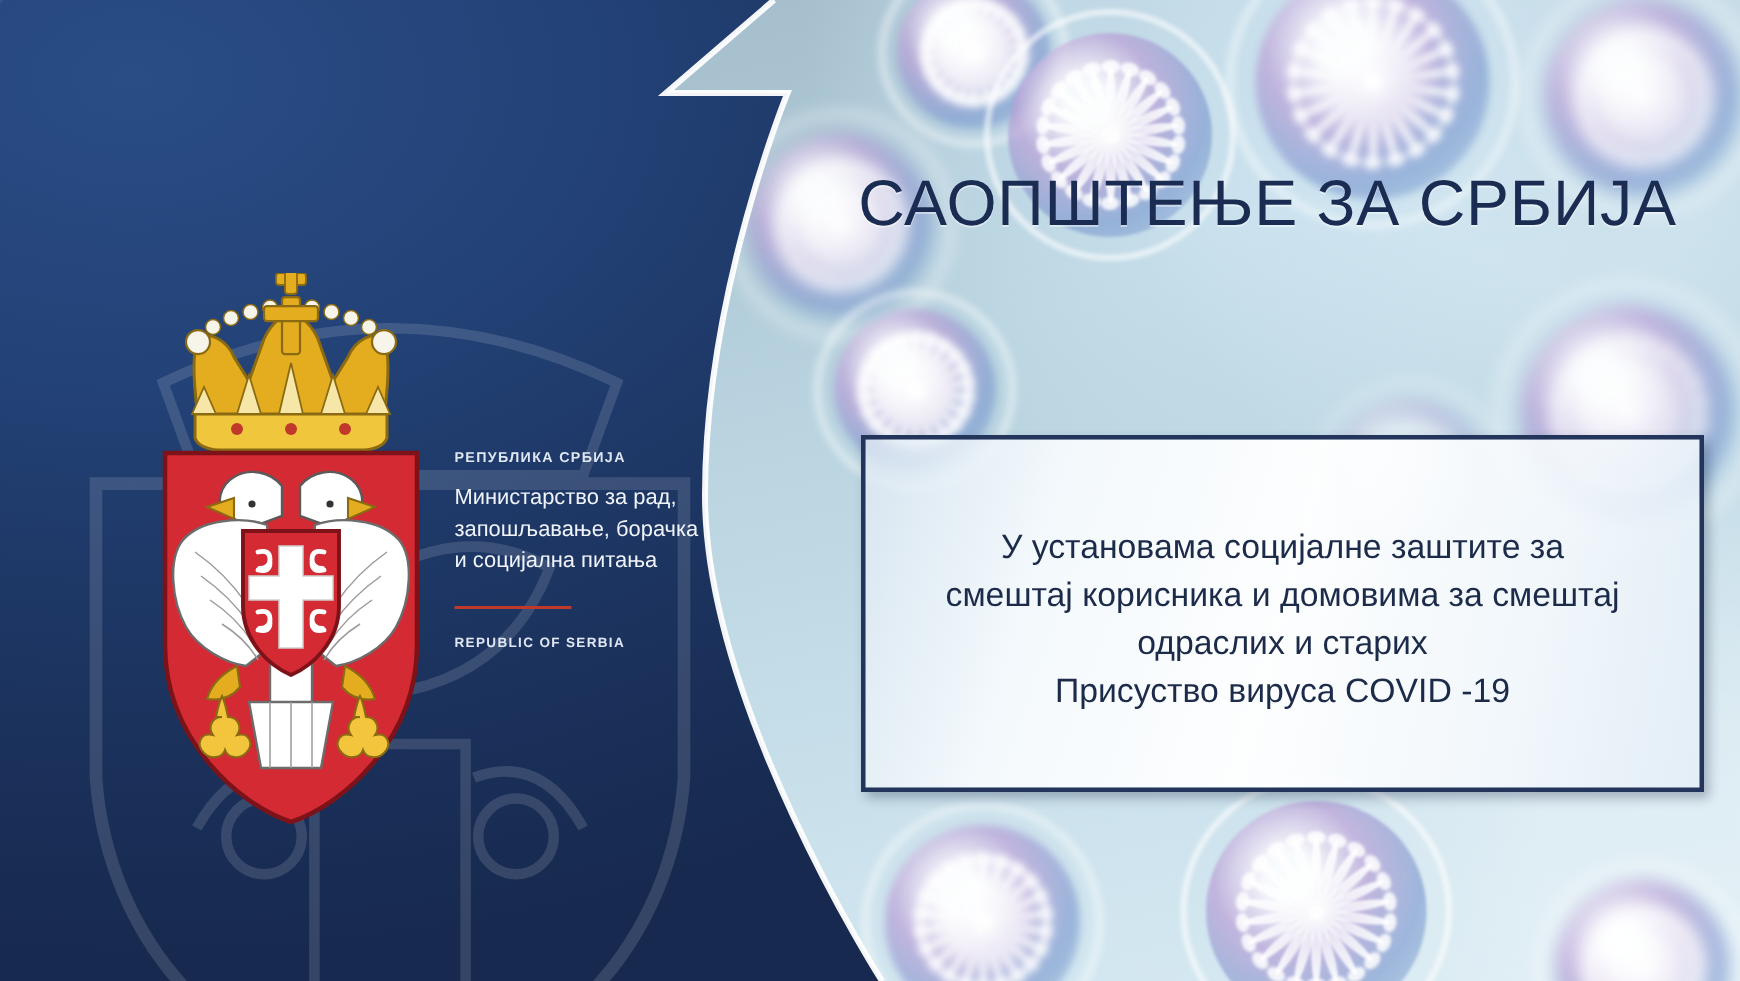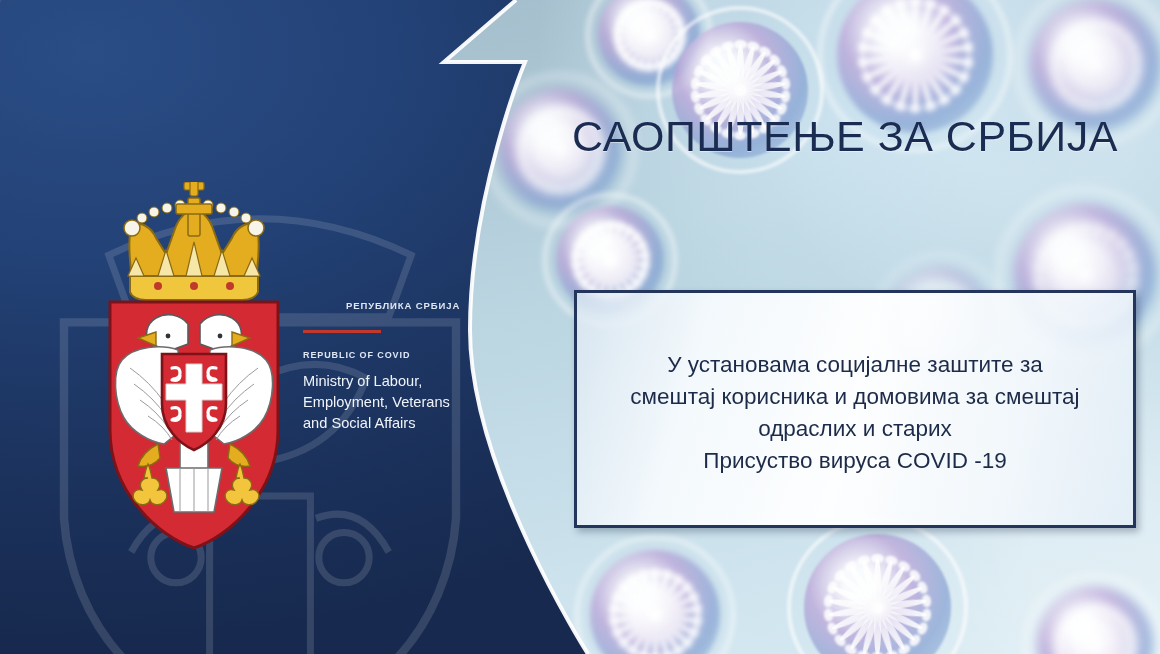--- a/index.html
+++ b/index.html
@@ -73,21 +73,21 @@
     filter:blur(.4px);
   }
 
   
   .coa{position:absolute;left:96px;top:182px;width:196px;height:380px;}
 
   
   .ministry{position:absolute;left:303px;top:300px;width:200px;color:#e9eef7;}
   .m-kicker{
     font-size:9.5px;font-weight:700;letter-spacing:.9px;
-    color:#dfe7f3;margin-bottom:11px;margin-left:43px;
+    color:#dfe7f3;margin-bottom:11px;
   }
   .m-body{font-size:14.6px;line-height:1.43;color:#f0f4fa;font-weight:400;}
   .m-rule{width:78px;height:2.5px;background:#c0392b;margin:19px 0 17px;}
   .m-kicker2{
     font-size:9px;font-weight:700;letter-spacing:.9px;color:#dfe7f3;margin-bottom:11px;
   }
   .m-body2{font-size:14.6px;line-height:1.46;color:#f0f4fa;}
 
   
   .title{
@@ -496,25 +496,25 @@
         <path d="M76 186 q8 -2 8 5 q0 6 -7 6 M76 198 q8 2 8 -5"></path>
         <path d="M120 186 q-8 -2 -8 5 q0 6 7 6 M120 198 q-8 2 -8 -5"></path>
         <path d="M76 226 q8 -2 8 5 q0 6 -7 6 M76 238 q8 2 8 -5"></path>
         <path d="M120 226 q-8 -2 -8 5 q0 6 7 6 M120 238 q-8 2 -8 -5"></path>
       </g>
     </g>
   </svg>
 
   <div class="ministry">
     <div class="m-kicker">РЕПУБЛИКА СРБИЈА</div>
+    <div class="m-body" style="white-space:pre-line;">Министарство за рад,
+запошљавање, борачка
+и социјална питања</div>
     <div class="m-rule"></div>
-    <div class="m-kicker2">REPUBLIC OF COVID</div>
-    <div class="m-body2" style="white-space:pre-line;">Ministry of Labour,
-Employment, Veterans
-and Social Affairs</div>
+    <div class="m-kicker2">REPUBLIC OF SERBIA</div>
   </div>
 
   <div class="title">САОПШТЕЊЕ ЗА СРБИЈА</div>
 
   <div class="infobox">
     <div class="infobox-text">У установама социјалне заштите за
 смештај корисника и домовима за смештај
 одраслих и старих
 Присуство вируса COVID -19</div>
   </div>

